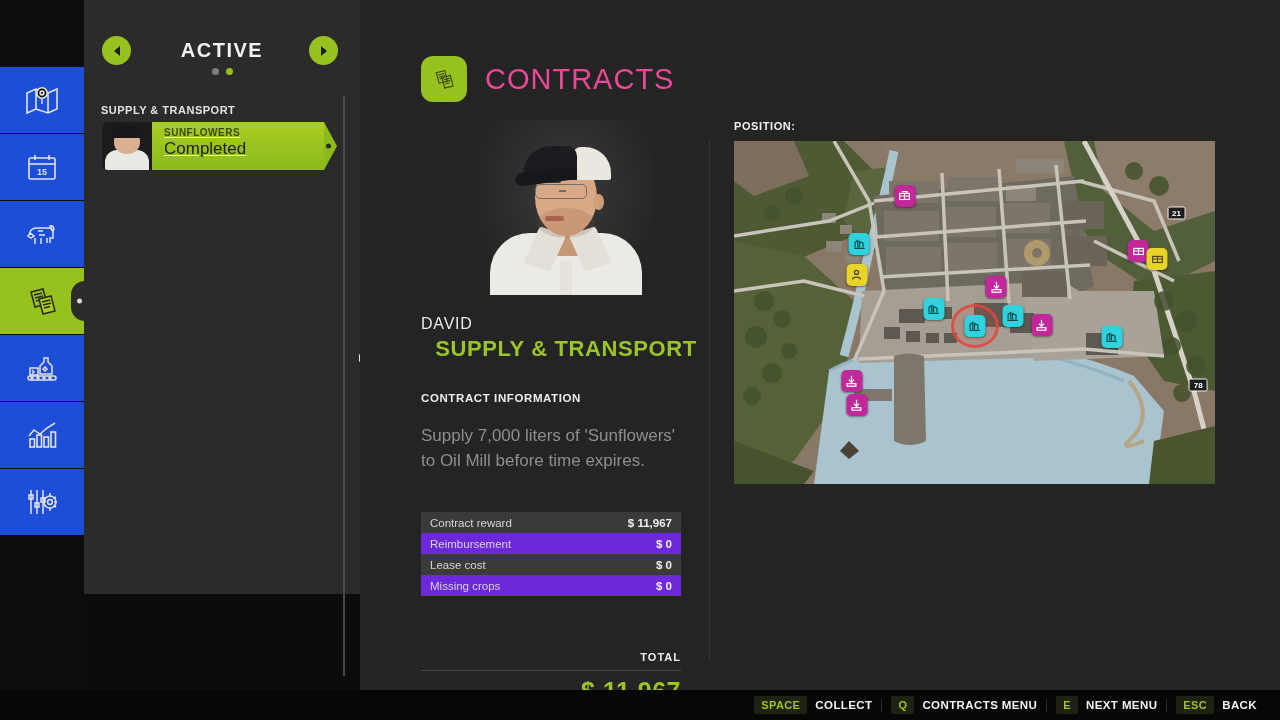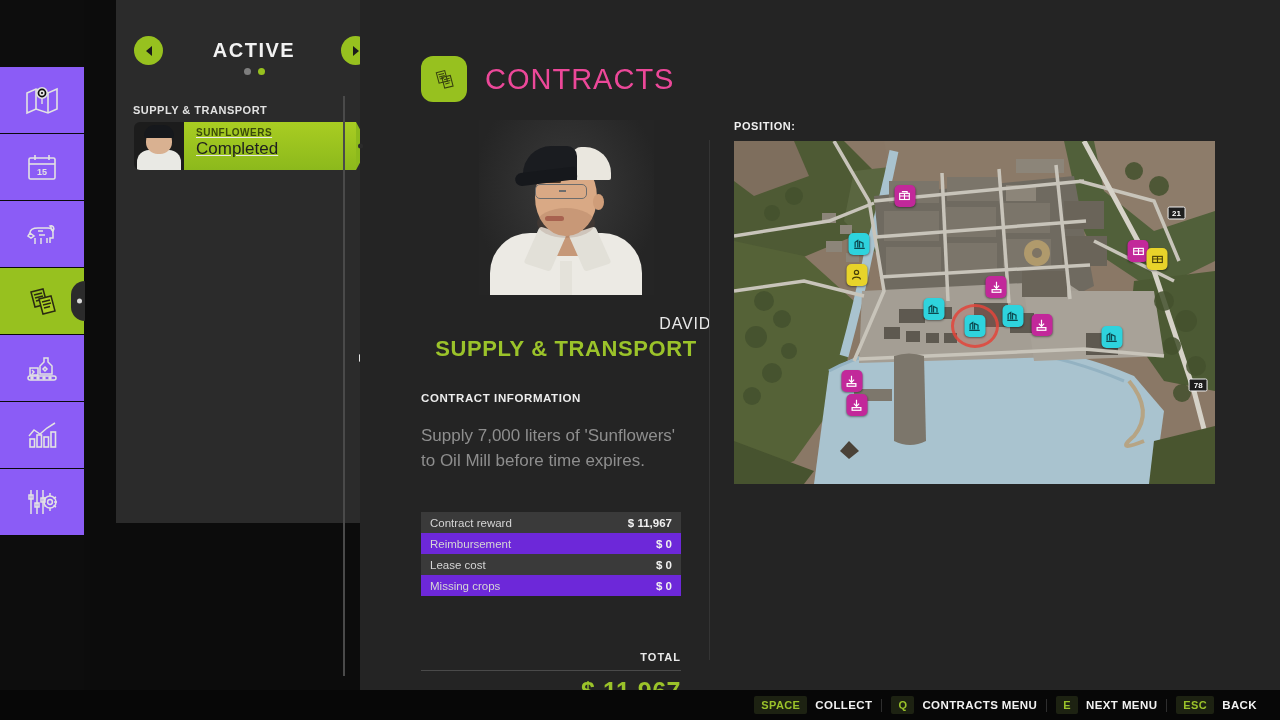--- a/index.html
+++ b/index.html
@@ -13,44 +13,43 @@
 
   
   #rail {
     position:absolute; left:0; top:0; width:84px; height:690px;
     background:#0d0d0d;
     display:flex; flex-direction:column; align-items:stretch;
   }
   .rail-item {
     height:67px; position:relative;
     display:flex; align-items:center; justify-content:center;
-    background:#8b5cf6;
+    background:#1d4ed8;
     border-bottom:1px solid #0a0a0a;
   }
   .rail-item.spacer { background:#0d0d0d; border:none; }
   .rail-item.active { background:#97c11f; }
   .rail-item.active::after{
     content:""; position:absolute; right:-1px; top:50%;
     transform:translateY(-50%);
     width:14px; height:40px;
     background:#2b2b2b;
     border-radius:14px 0 0 14px;
   }
   .rail-item.active .notch-dot{
     position:absolute; right:2px; top:50%; transform:translateY(-50%);
     width:5px;height:5px;border-radius:50%;background:#d9d9d9; z-index:3;
   }
   .rail-item svg { width:40px; height:40px; display:block; }
   .rail-item .ico-wrap{ position:relative; z-index:2; }
 
   
   #listpanel {
-    position:absolute; left:84px; top:0; width:276px; height:523px;
+    position:absolute; left:84px; top:0; width:276px; height:594px;
     background:#2b2b2b;
-    margin-left:32px;
   }
   #list-header {
     position:relative; height:100px;
     display:flex; align-items:flex-start; justify-content:center;
   }
   .arrow-btn {
     position:absolute; top:36px; width:29px; height:29px;
     border-radius:50%; background:#97c11f;
     display:flex; align-items:center; justify-content:center;
   }
@@ -163,21 +162,21 @@
   .p-ear{position:absolute;right:50px;top:74px;width:11px;height:16px;border-radius:50%;background:#cf9d79;}
   .p-capL{position:absolute;left:44px;top:26px;width:54px;height:34px;border-radius:28px 10px 0 0;background:#1a1c20;}
   .p-capR{position:absolute;left:94px;top:27px;width:38px;height:33px;border-radius:8px 26px 2px 0;background:#eae7df;}
   .p-brim{position:absolute;left:36px;top:50px;width:62px;height:13px;border-radius:30px 14px 16px 30px;background:#16181c;transform:rotate(-7deg);}
   .p-glass{position:absolute;left:56px;top:64px;width:52px;height:15px;border:1.6px solid #6d6d6d;border-radius:5px;}
   .p-glass::after{content:"";position:absolute;left:23px;top:5px;width:7px;height:1.6px;background:#6d6d6d;}
   .p-brow{position:absolute;left:62px;top:60px;width:20px;height:3px;border-radius:2px;background:#4a3424;}
   .p-mouth{position:absolute;left:66px;top:96px;width:19px;height:5px;border-radius:3px;background:#a8624f;}
   .p-shadow{position:absolute;left:50%;top:88px;transform:translateX(-50%);width:58px;height:30px;border-radius:50%;background:rgba(120,80,55,.18);}
 
-  #char-name { text-align:right; font-size:16px; letter-spacing:.8px; color:#e9e9e9; margin-top:20px; }
+  #char-name { text-align:left; font-size:16px; letter-spacing:.8px; color:#e9e9e9; margin-top:20px; }
   #char-role { text-align:center; font-size:22px; font-weight:bold; letter-spacing:.6px; color:#9bc32a; margin-top:3px; }
 
   #info-title { margin-top:30px; font-size:11.5px; font-weight:bold; letter-spacing:.6px; color:#ededed; }
   #info-desc { margin-top:20px; font-size:17px; line-height:1.45; color:#8e8e8e; width:260px; }
 
   #rows { margin-top:39px; width:260px; }
   .fin-row {
     height:21px; display:flex; align-items:center; justify-content:space-between;
     padding:0 9px; font-size:11.5px;
   }

